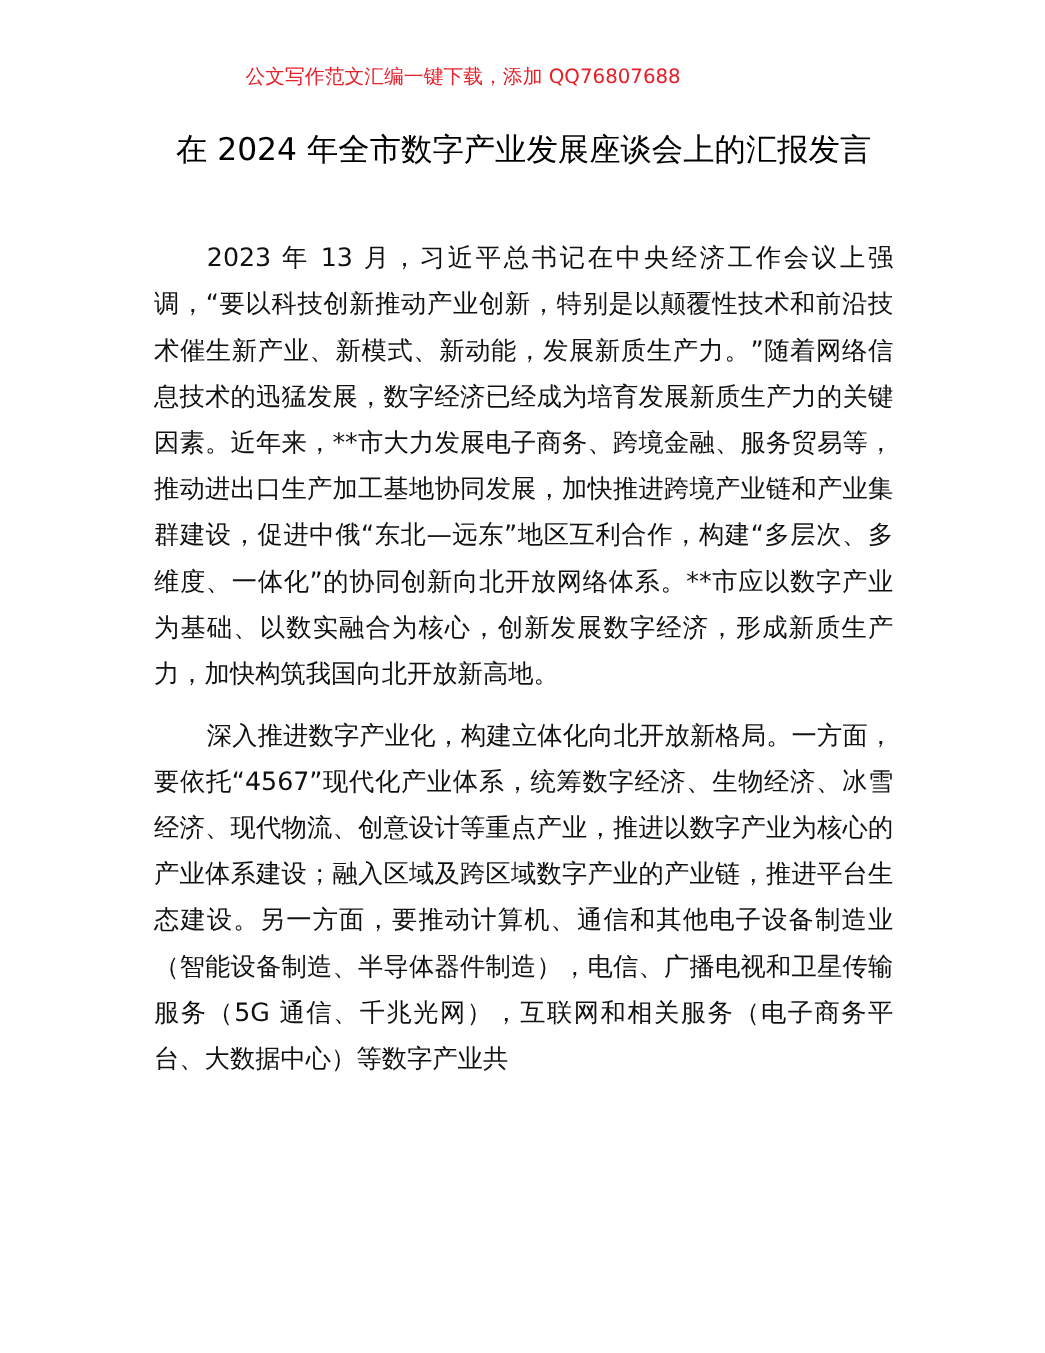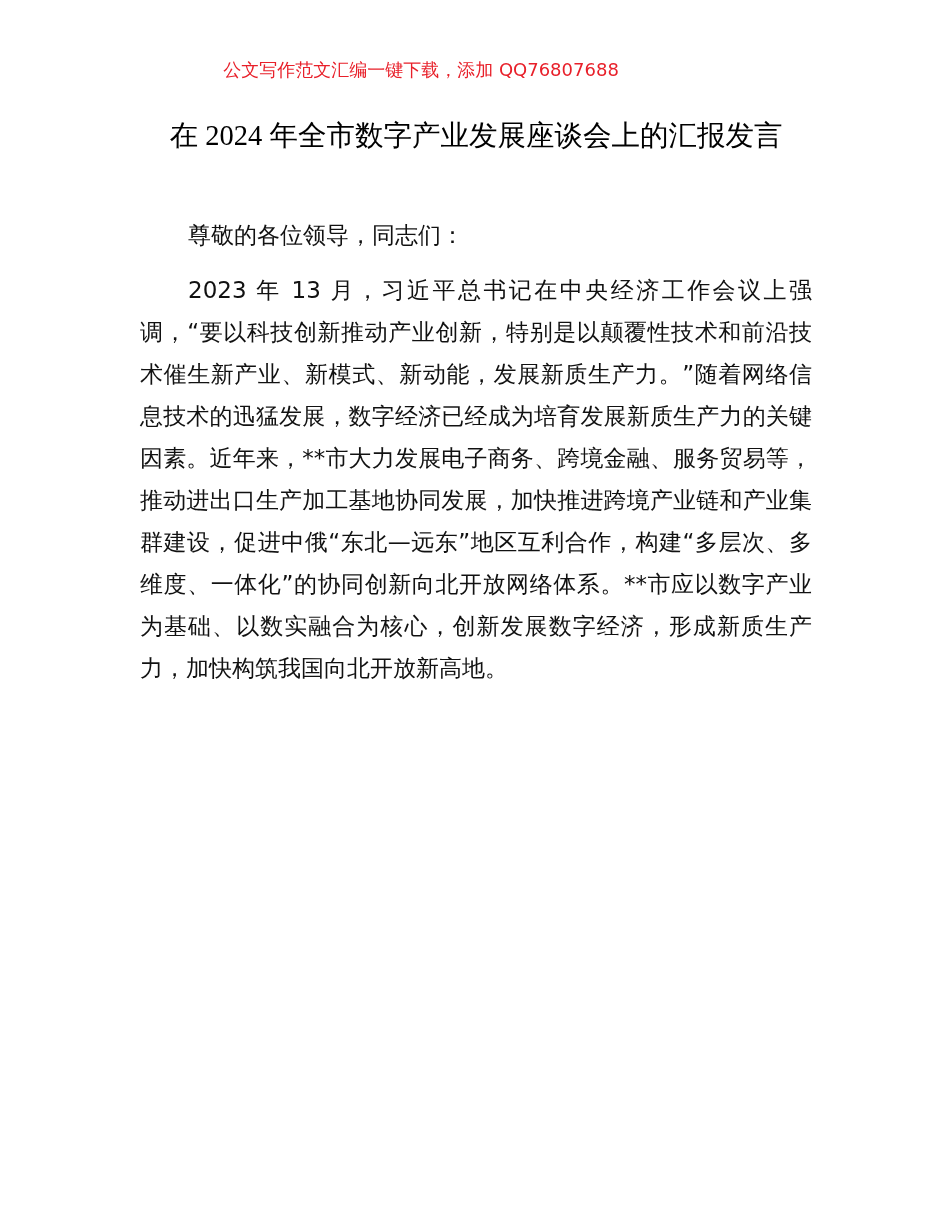--- a/index.html
+++ b/index.html
@@ -53,18 +53,18 @@
       text-indent: 48px;
     }
     .doc-body p.salutation { margin-bottom: 13px; }
     .doc-body p.para { margin-bottom: 14px; }
   </style>
 </head>
 <body>
 
 <div class="header-note">公文写作范文汇编一键下载，添加 QQ76807688</div>
 
-<h1 class="doc-title" style="margin:0;font-weight:normal;font-family:Liberation Serif, serif;">在 2024 年全市数字产业发展座谈会上的汇报发言</h1>
+<h1 class="doc-title" style="margin:0;font-weight:normal;">在 2024 年全市数字产业发展座谈会上的汇报发言</h1>
 
 <div class="doc-body">
-  <p class="salutation">尊敬的各位领导，同志们：</p>
   <p class="para">2023 年 13 月，习近平总书记在中央经济工作会议上强调，“要以科技创新推动产业创新，特别是以颠覆性技术和前沿技术催生新产业、新模式、新动能，发展新质生产力。”随着网络信息技术的迅猛发展，数字经济已经成为培育发展新质生产力的关键因素。近年来，**市大力发展电子商务、跨境金融、服务贸易等，推动进出口生产加工基地协同发展，加快推进跨境产业链和产业集群建设，促进中俄“东北—远东”地区互利合作，构建“多层次、多维度、一体化”的协同创新向北开放网络体系。**市应以数字产业为基础、以数实融合为核心，创新发展数字经济，形成新质生产力，加快构筑我国向北开放新高地。</p>
+  <p class="para">深入推进数字产业化，构建立体化向北开放新格局。一方面，要依托“4567”现代化产业体系，统筹数字经济、生物经济、冰雪经济、现代物流、创意设计等重点产业，推进以数字产业为核心的产业体系建设；融入区域及跨区域数字产业的产业链，推进平台生态建设。另一方面，要推动计算机、通信和其他电子设备制造业（智能设备制造、半导体器件制造），电信、广播电视和卫星传输服务（5G 通信、千兆光网），互联网和相关服务（电子商务平台、大数据中心）等数字产业共</p>
 </div>
 
 </body></html>

